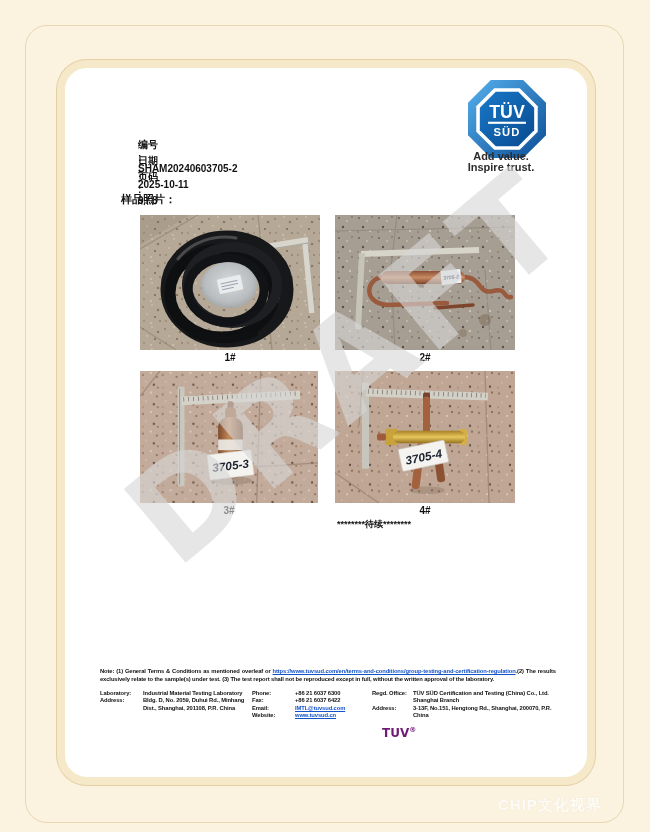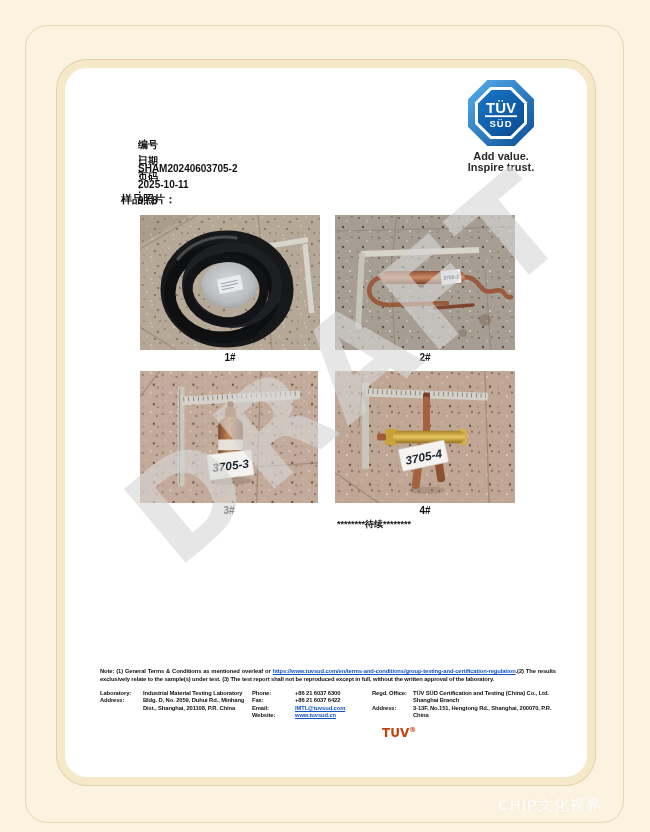--- a/index.html
+++ b/index.html
@@ -7,21 +7,21 @@
           font-family:"Liberation Sans",sans-serif;color:#111;}
   .abs{position:absolute;}
   .outer-line{left:25px;top:25px;right:26px;bottom:9px;border:1px solid #e7d7b2;border-radius:22px;}
   .panel{left:57px;top:60px;width:522px;height:709px;background:#fff;border:8px solid #f6e9ca;
          border-radius:30px;box-shadow:0 0 0 1px #e3d0a4;}
   .title{left:65px;top:117px;width:522px;text-align:center;font-size:15px;font-weight:bold;letter-spacing:2px;}
   .fields{left:138px;top:138px;font-size:10px;font-weight:bold;}
   .frow{display:flex;height:16px;flex-direction:column;}
   .flabel{width:40px;}
   .fcolon{width:17px;}
-  .logo{left:468px;top:80px;width:66px;height:66px;}
+  .logo{left:468px;top:80px;width:78px;height:66px;}
   .tagline{left:452px;top:151px;width:98px;text-align:center;font-size:11px;font-weight:bold;color:#2b2b2b;line-height:11px;}
   .section{left:121px;top:192px;font-size:11px;font-weight:bold;}
   .fig{overflow:hidden;}
   .fig svg{display:block;width:100%;height:100%;}
   .fig1{left:140px;top:215px;width:180px;height:135px;}
   .fig2{left:335px;top:215px;width:180px;height:135px;}
   .fig3{left:140px;top:371px;width:178px;height:132px;}
   .fig4{left:335px;top:371px;width:180px;height:132px;}
   .plabel{font-size:10px;font-weight:bold;text-align:center;}
   .pl1{left:140px;top:352px;width:180px;}
@@ -36,21 +36,21 @@
   .link{color:#1353c8;text-decoration:underline;cursor:pointer;}
   .fgroup{font-size:5.8px;font-weight:bold;line-height:7.4px;letter-spacing:-0.1px;}
   .fg-row{display:flex;}
   .fg-label{flex:none;}
   .g1{left:100px;top:690px;width:152px;}
   .g1 .fg-label{width:43px;}
   .g2{left:252px;top:690px;width:118px;}
   .g2 .fg-label{width:43px;}
   .g3{left:372px;top:690px;width:184px;}
   .g3 .fg-label{width:41px;}
-  .tuvmark{left:382px;top:726px;font-size:12px;font-weight:bold;color:#c2410c;font-family:"DejaVu Sans",sans-serif;}
+  .tuvmark{left:382px;top:726px;font-size:12px;font-weight:bold;color:#701a75;font-family:"DejaVu Sans",sans-serif;}
   .tuvmark sup{font-size:7px;}
   .corner-wm{left:498px;top:796px;font-size:15px;font-weight:bold;letter-spacing:1px;
              color:rgba(255,255,255,.88);text-shadow:0 0 1px rgba(214,192,150,.35);}
 </style>
 </head>
 <body>
 
 <div class="canvas">
   <div class="abs outer-line"></div>
   <div class="abs panel"></div>

